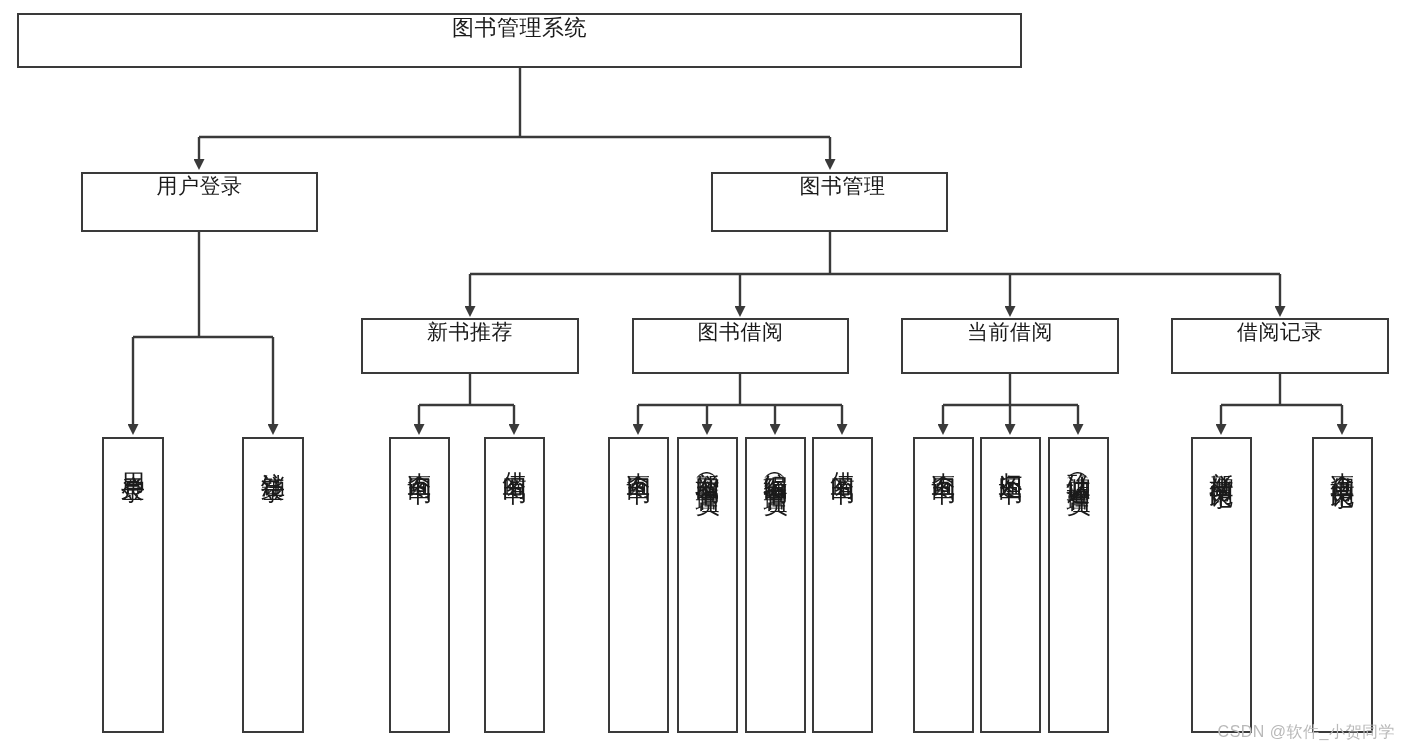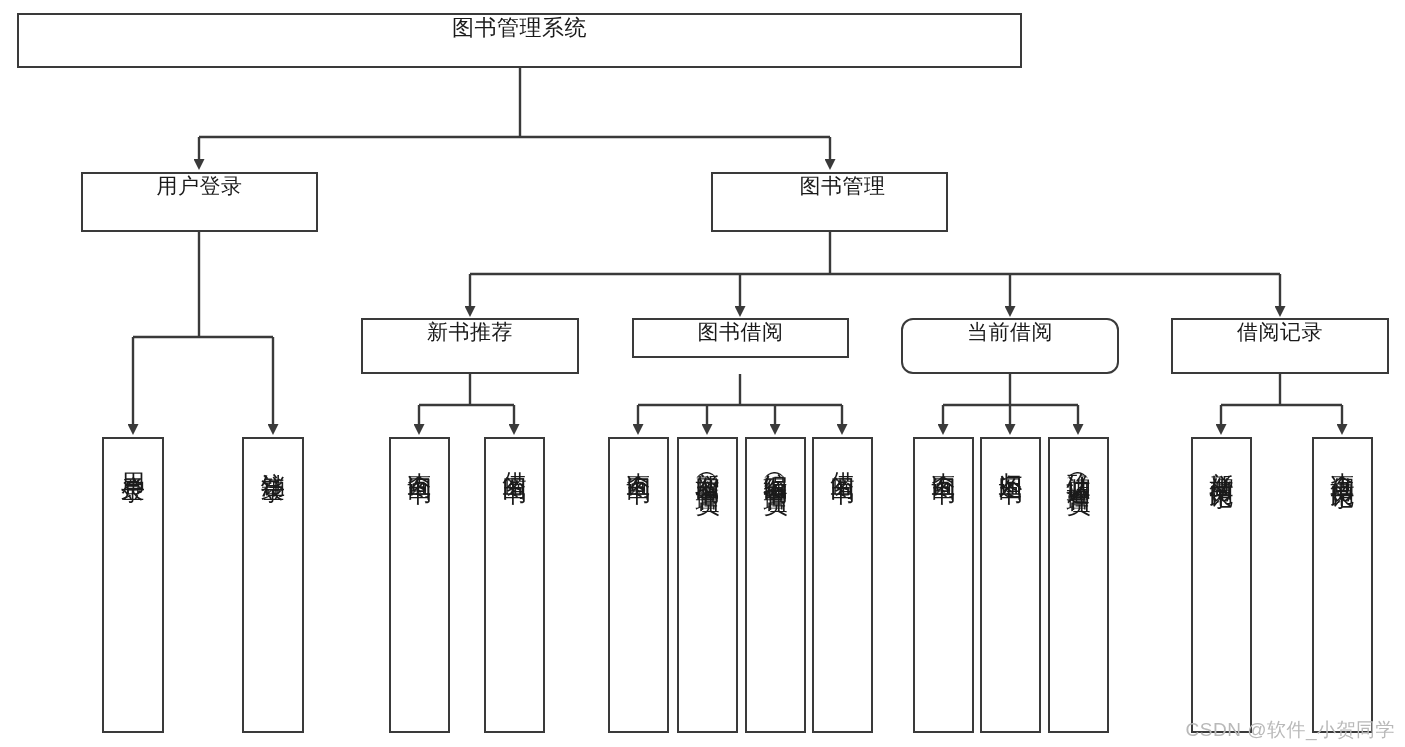--- a/index.html
+++ b/index.html
@@ -67,21 +67,21 @@
     stroke-width: 2.4;
     fill: none;
   }
   .arrow-head {
     fill: #3a3a3a;
   }
   #watermark {
     position: absolute;
     right: 10px;
     bottom: 4px;
-    font-size: 19px;
+    font-size: 16px;
     color: #b9b9b9;
     white-space: nowrap;
     letter-spacing: 0.5px;
   }
 </style>
 </head>
 <body>
 
 <div id="canvas">
 
@@ -143,24 +143,24 @@
   <div class="node horiz" style="left:81px; top:172px; width:237px; height:60px;">
     <span class="node-label">用户登录</span>
   </div>
   <div class="node horiz" style="left:711px; top:172px; width:237px; height:60px;padding-left:26px;">
     <span class="node-label">图书管理</span>
   </div>
 
   <div class="node horiz" style="left:361px; top:318px; width:218px; height:56px;">
     <span class="node-label">新书推荐</span>
   </div>
-  <div class="node horiz" style="left:632px; top:318px; width:217px; height:40px;">
+  <div class="node horiz" style="left:632px; top:318px; width:217px; height:56px;">
     <span class="node-label">图书借阅</span>
   </div>
-  <div class="node horiz" style="left:901px; top:318px; width:218px; height:56px;border-radius:12px;">
+  <div class="node horiz" style="left:901px; top:318px; width:218px; height:56px;">
     <span class="node-label">当前借阅</span>
   </div>
   <div class="node horiz" style="left:1171px; top:318px; width:218px; height:56px;">
     <span class="node-label">借阅记录</span>
   </div>
 
   <div class="node vert" style="left:102px; top:437px; width:62px; height:296px;">
     <span class="node-label">用户登录</span>
   </div>
   <div class="node vert" style="left:242px; top:437px; width:62px; height:296px;">

